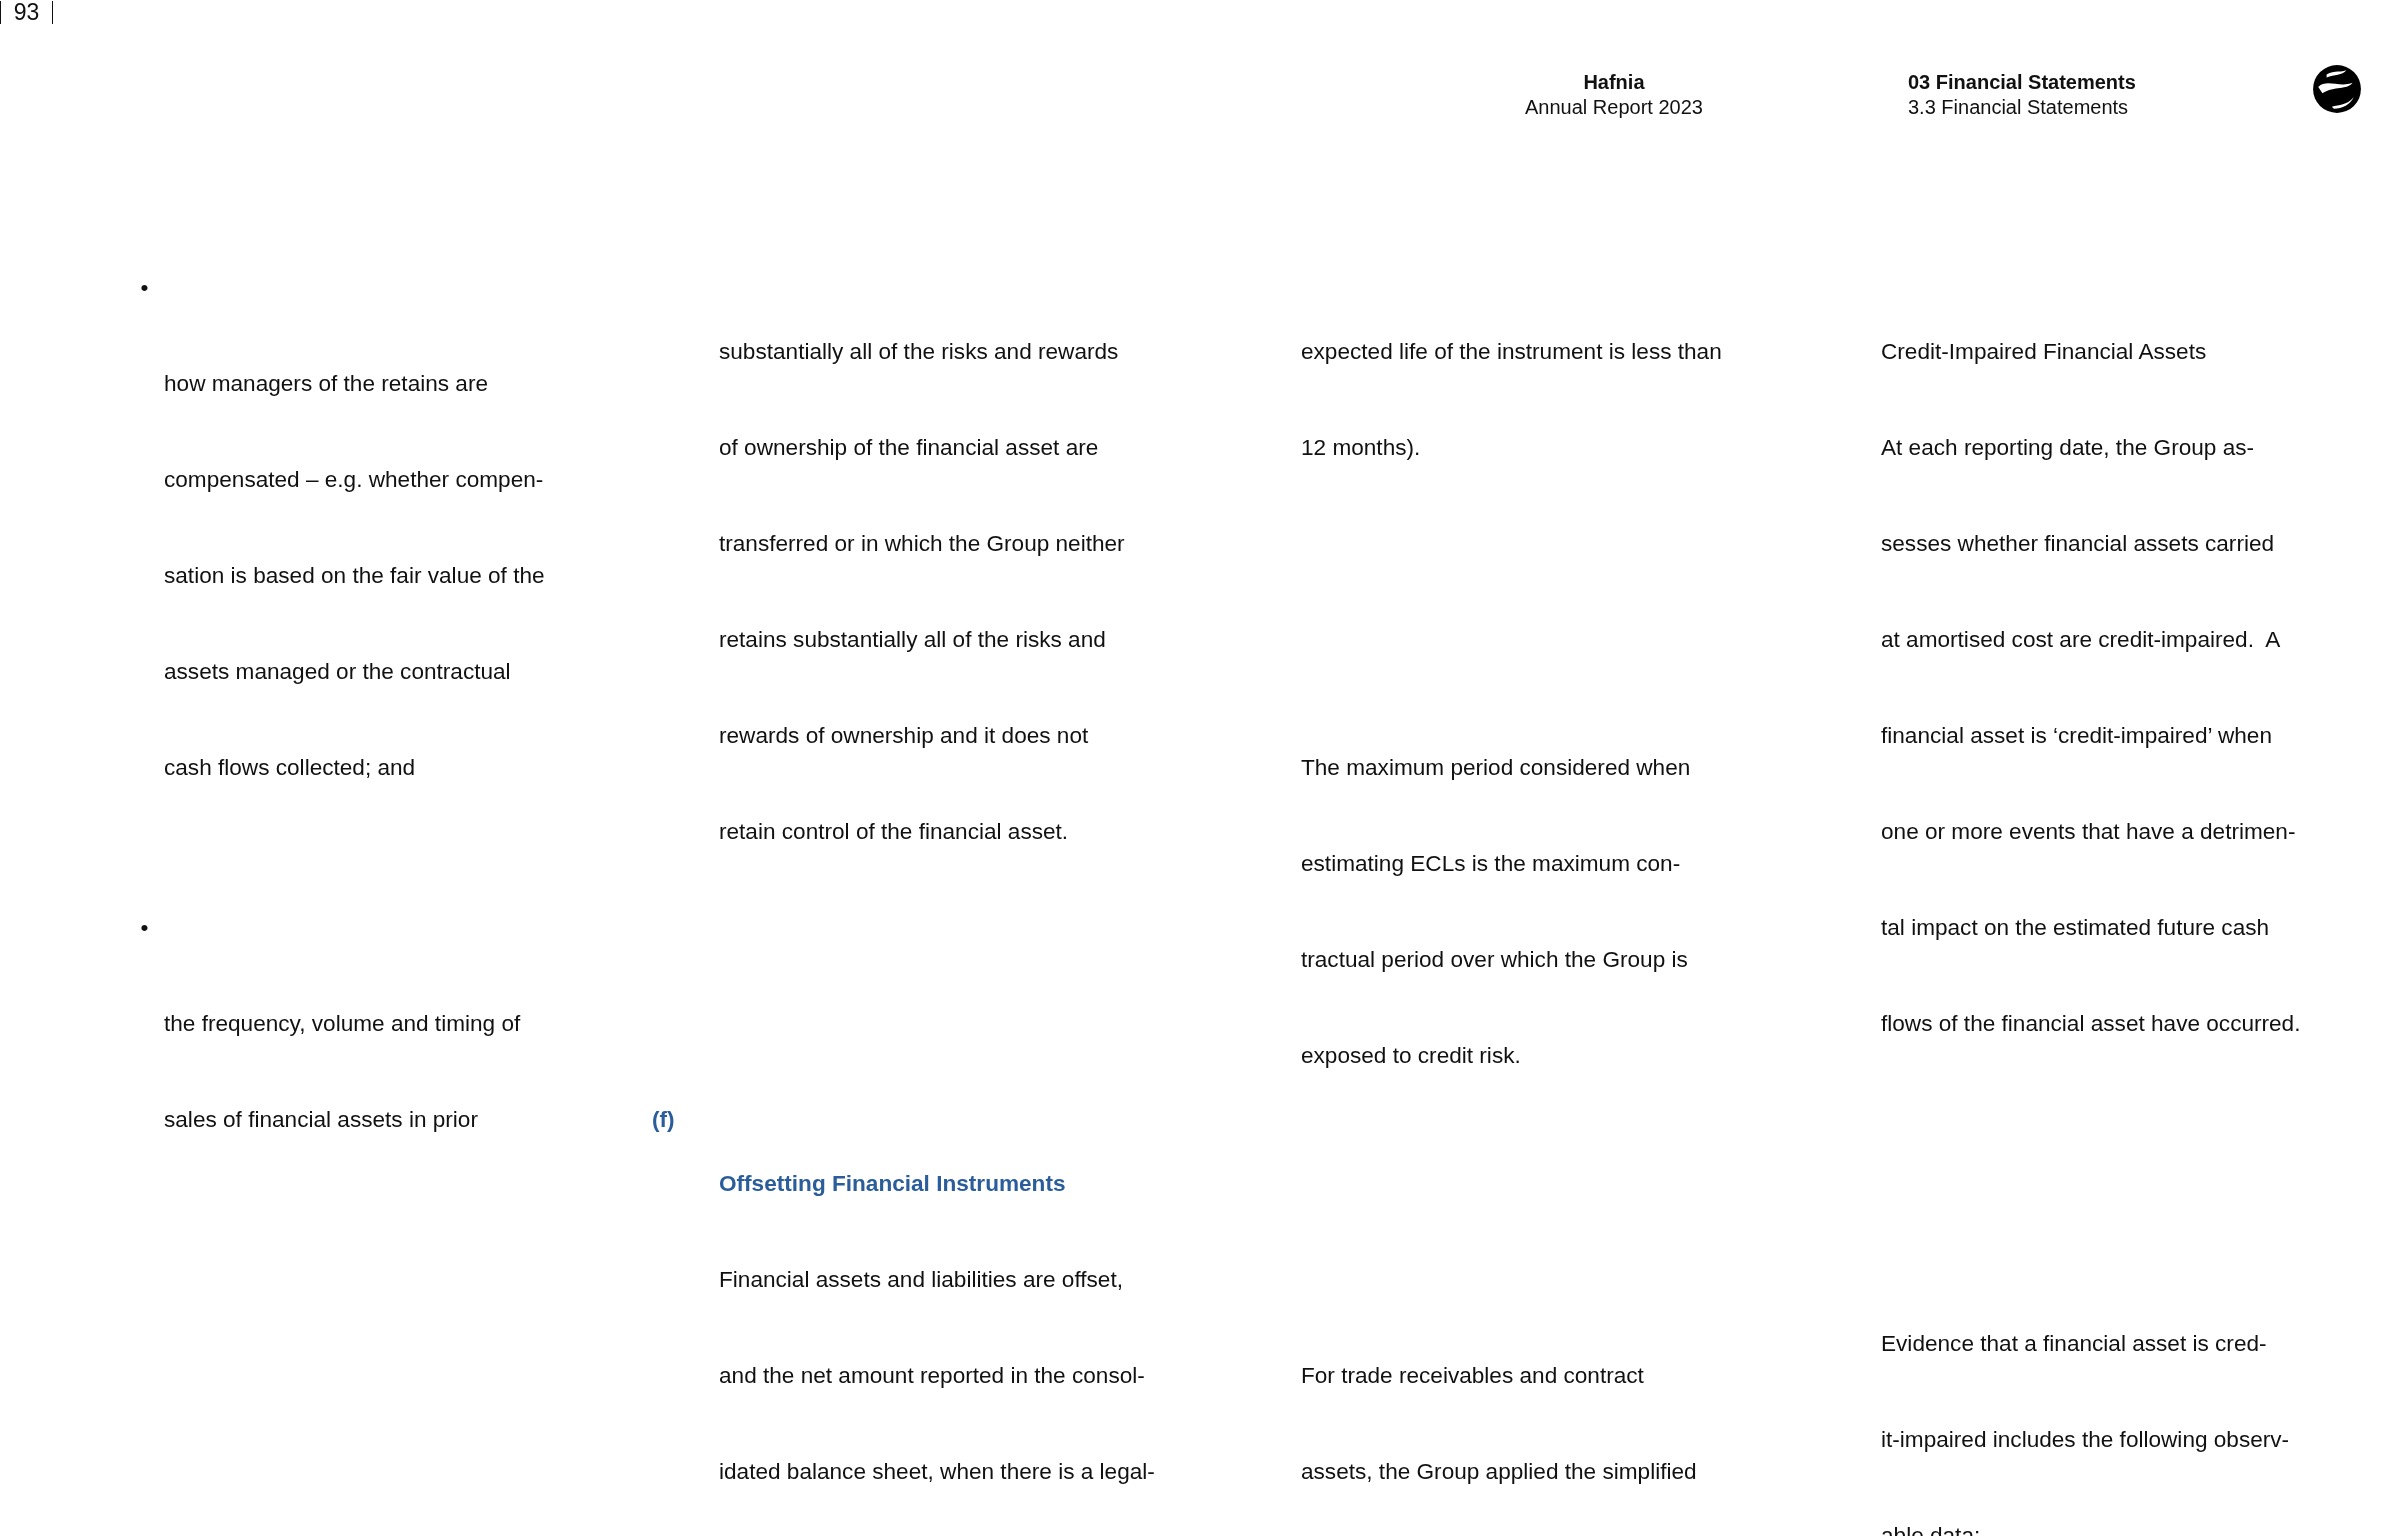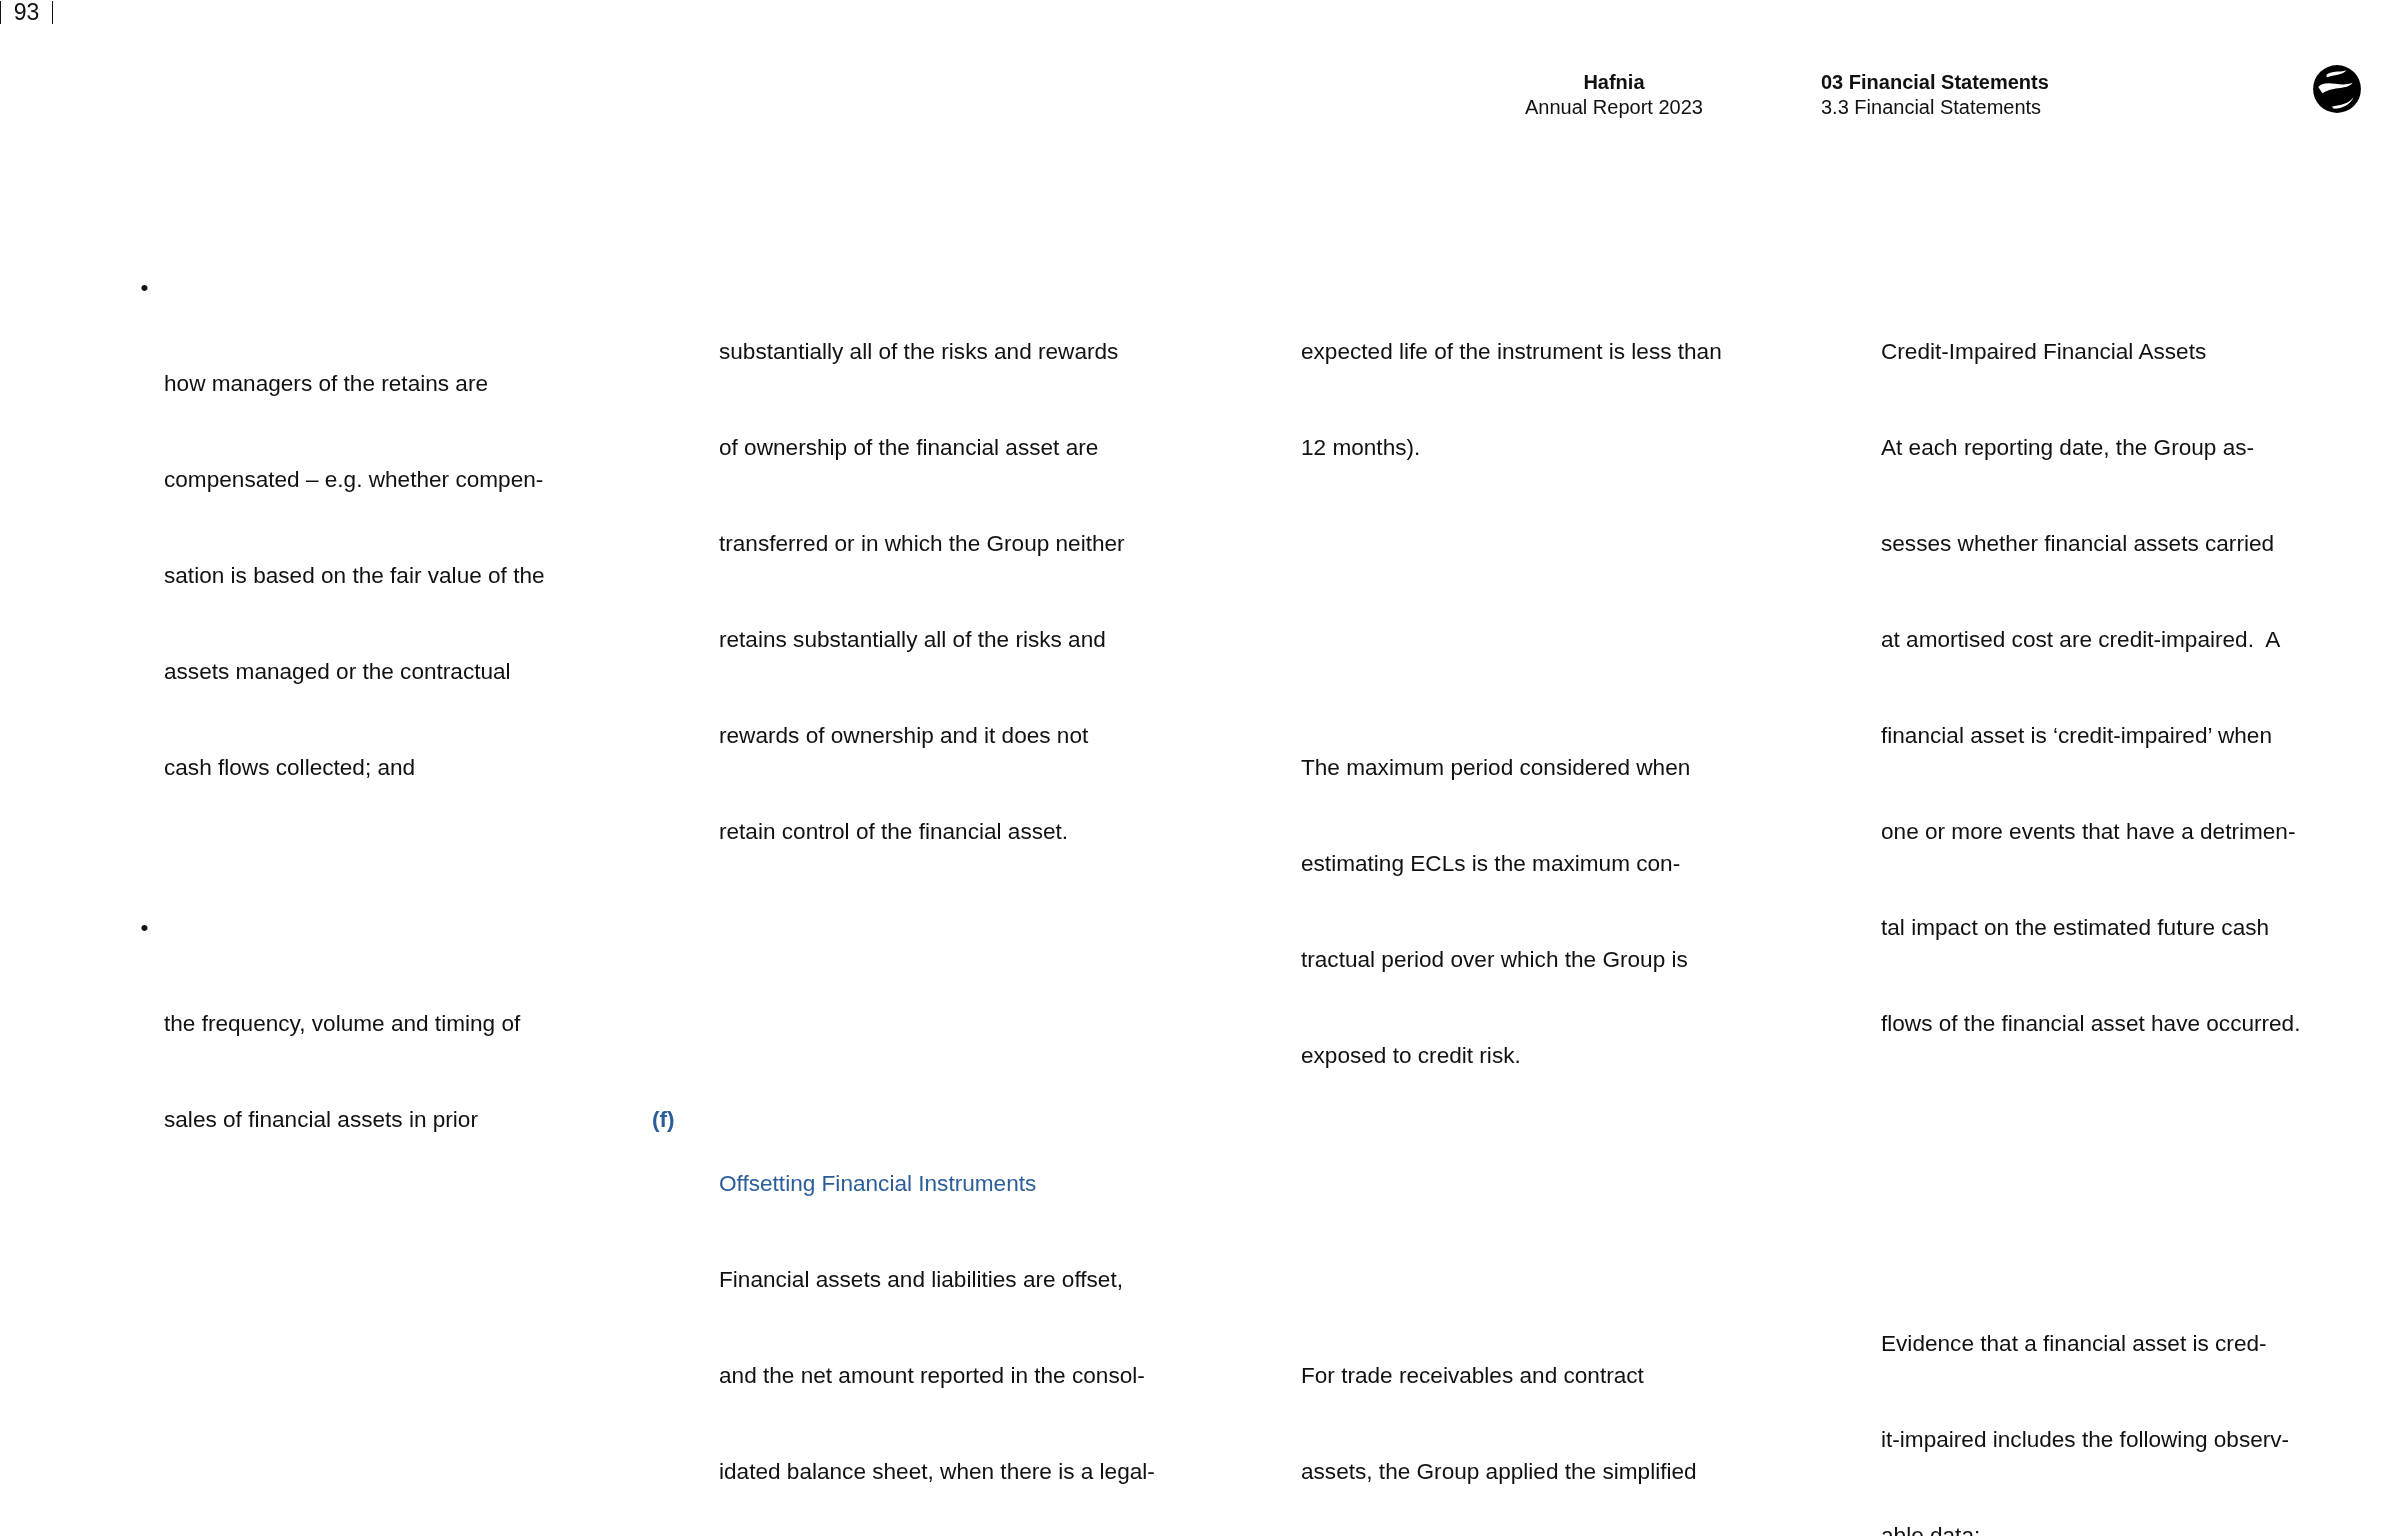--- a/index.html
+++ b/index.html
@@ -4,38 +4,38 @@
   <style>
     html, body { margin: 0; padding: 0; background: #ffffff; }
     body {
       width: 2401px; height: 1537px; position: relative; overflow: hidden;
       font-family: "Liberation Sans", "DejaVu Sans", sans-serif;
       color: #111111;
     }
     .hdr { position: absolute; top: 70px; font-size: 20px; line-height: 25px; }
     .hdr .b { font-weight: bold; text-align: center; }
     .hdr-brand { left: 1525px; }
-    .hdr-section { left: 1821px; }
+    .hdr-section { left: 1908px; }
     .hdr-page { left: 2119px; top: 70px; font-size: 23px; line-height: 25px; display:flex; align-items:center; }
     .hdr-page .bar { display:inline-block; width:1.4px; height:23px; background:#111; }
     .hdr-page .num { padding: 0 12.3px; }
     .logo { position: absolute; left: 2311px; top: 63px; width: 52px; height: 52px; }
 
     .col { position: absolute; top: 208px; font-size: 22.6px; line-height: 32px; white-space: pre; }
     .col1 { left: 139px; }
     .col2 { left: 719px; }
     .col3 { left: 1301px; }
     .col4 { left: 1881px; }
 
     .line { display: block; height: 32px; }
     .indent { padding-left: 25px; }
     .bullet { position: relative; padding-left: 25px; }
     .bullet .dot { position: absolute; left: 1.4px; top: 0; }
     .gap { display: block; height: 32px; }
-    .heading-blue { color: #2a5d9a; font-weight: normal; }
+    .heading-blue { color: #2a5d9a; font-weight: bold; }
     .heading-black { font-weight: normal; }
     .tag { position: absolute; color: #2a5d9a; font-weight: bold; }
     .col2 .tag { left: -67px; }
   </style>
 </head>
 <body>
 
 <div class="hdr hdr-brand">
   <div class="b">Hafnia</div>
   <div>Annual Report 2023</div>

